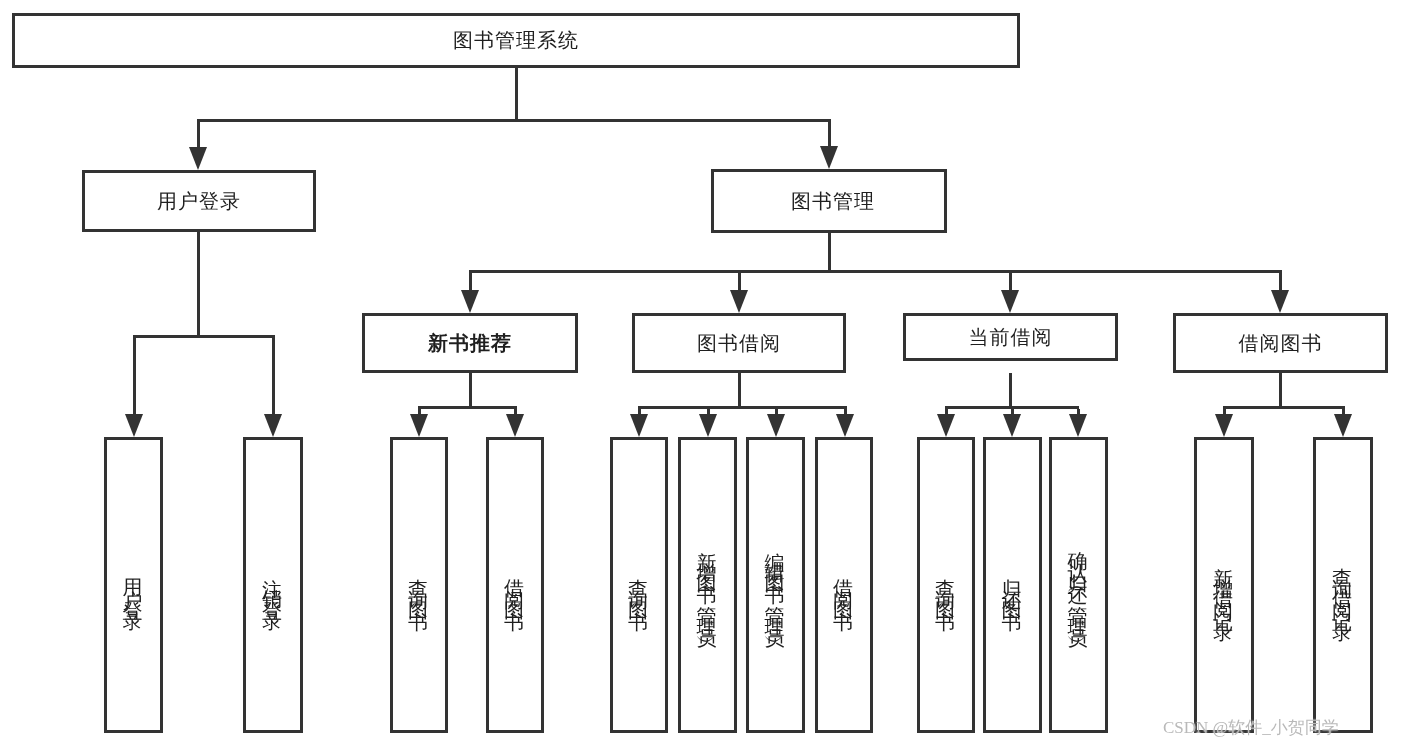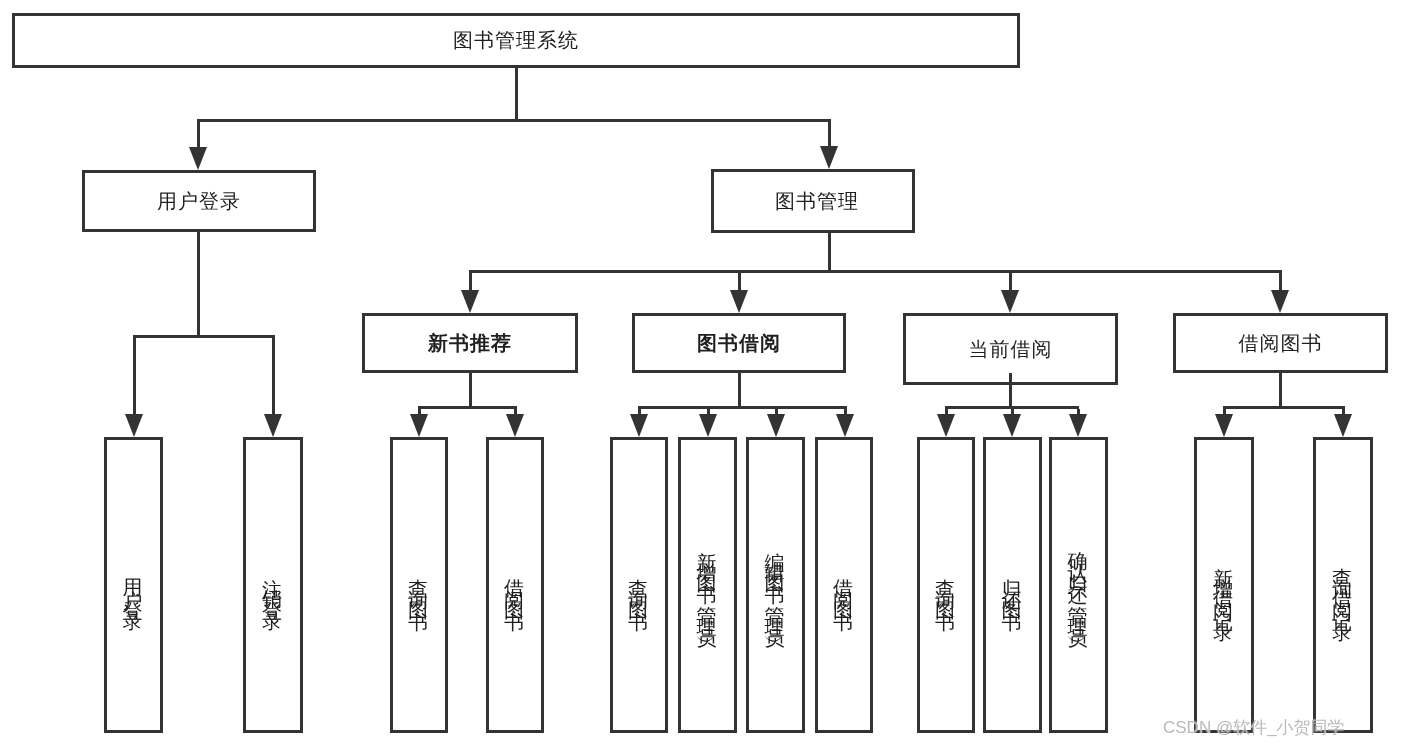--- a/index.html
+++ b/index.html
@@ -41,20 +41,21 @@
     border-right:9px solid transparent;
     border-top:23px solid #333333;
   }
   .watermark{
     position:absolute;
     left:1163px;top:716px;
     font-size:17px;
     color:#b9b9b9;
     text-shadow:0 0 2px #ffffff;
     white-space:nowrap;
+    font-family:Liberation Serif, serif;
   }
 </style>
 </head>
 <body>
 
 <div id="canvas">
 
   <div class="hbox" style="left:12px;top:13px;width:1008px;height:55px;">
     <span>图书管理系统</span>
   </div>
@@ -62,21 +63,21 @@
   <div class="vline" style="left:515px;top:68px;height:54px;"></div>
   <div class="hline" style="left:197px;top:119px;width:634px;"></div>
   <div class="vline" style="left:197px;top:121px;height:26px;"></div>
   <div class="arrow" style="left:189px;top:147px;"></div>
   <div class="vline" style="left:828px;top:121px;height:25px;"></div>
   <div class="arrow" style="left:820px;top:146px;"></div>
 
   <div class="hbox" style="left:82px;top:170px;width:234px;height:62px;">
     <span>用户登录</span>
   </div>
-  <div class="hbox" style="left:711px;top:169px;width:204px;height:64px;padding-left:8px;">
+  <div class="hbox" style="left:711px;top:169px;width:236px;height:64px;padding-left:8px;">
     <span>图书管理</span>
   </div>
 
   <div class="vline" style="left:197px;top:232px;height:106px;"></div>
   <div class="hline" style="left:133px;top:335px;width:142px;"></div>
   <div class="vline" style="left:133px;top:338px;height:76px;"></div>
   <div class="arrow" style="left:125px;top:414px;"></div>
   <div class="vline" style="left:272px;top:338px;height:76px;"></div>
   <div class="arrow" style="left:264px;top:414px;"></div>
 
@@ -87,24 +88,24 @@
   <div class="vline" style="left:738px;top:273px;height:17px;"></div>
   <div class="arrow" style="left:730px;top:290px;"></div>
   <div class="vline" style="left:1009px;top:273px;height:17px;"></div>
   <div class="arrow" style="left:1001px;top:290px;"></div>
   <div class="vline" style="left:1279px;top:273px;height:17px;"></div>
   <div class="arrow" style="left:1271px;top:290px;"></div>
 
   <div class="hbox" style="left:362px;top:313px;width:216px;height:60px;font-weight:bold;">
     <span>新书推荐</span>
   </div>
-  <div class="hbox" style="left:632px;top:313px;width:214px;height:60px;font-weight:bold;">
+  <div class="hbox" style="left:632px;top:313px;width:214px;height:60px;">
     <span>图书借阅</span>
   </div>
-  <div class="hbox" style="left:903px;top:313px;width:215px;height:72px;">
+  <div class="hbox" style="left:903px;top:313px;width:215px;height:48px;">
     <span>当前借阅</span>
   </div>
   <div class="hbox" style="left:1173px;top:313px;width:215px;height:60px;">
     <span>借阅图书</span>
   </div>
 
   <div class="vline" style="left:469px;top:373px;height:36px;"></div>
   <div class="hline" style="left:418px;top:406px;width:99px;"></div>
   <div class="vline" style="left:418px;top:409px;height:5px;"></div>
   <div class="arrow" style="left:410px;top:414px;"></div>

